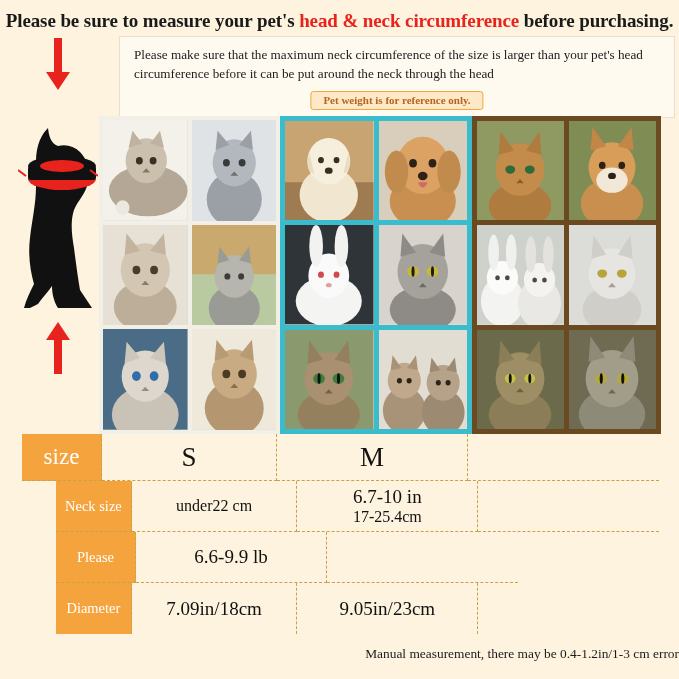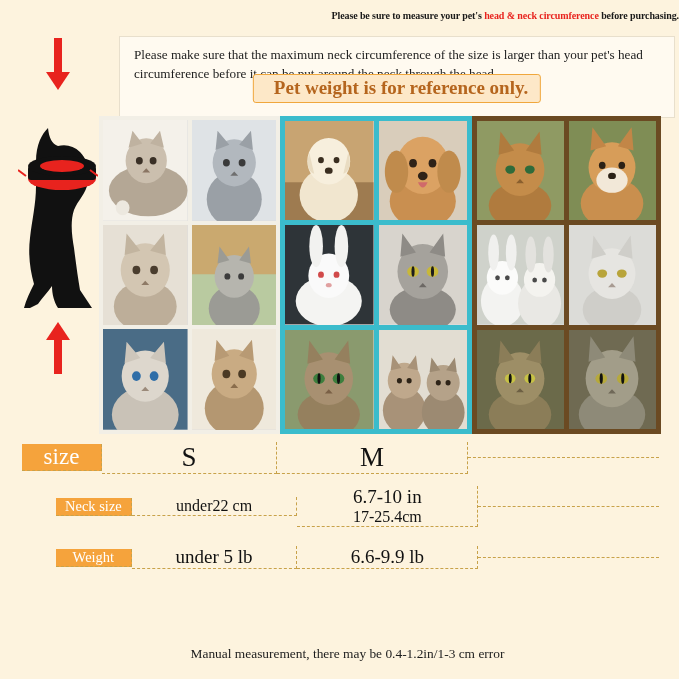--- a/index.html
+++ b/index.html
@@ -13,22 +13,22 @@
   .page {
     position: relative;
     width: 679px; height: 679px;
     background: #fdf3de;
   }
 
   
   .header {
     position: absolute;
     top: 10px; left: 0; right: 0;
-    text-align: right;
-    font-size: 10px;
+    text-align: center;
+    font-size: 19px;
     font-weight: bold;
     color: #1a1a1a;
     letter-spacing: -0.1px;
   }
   .header .hl { color: #e8231e; }
 
   
   .notebox {
     position: absolute;
     left: 103px; top: 36px;
@@ -41,28 +41,28 @@
     padding: 8px 14px 0 14px;
     font-size: 13.2px;
     line-height: 1.45;
     color: #1c1c1c;
     text-align: left;
   }
   .pill {
     position: absolute;
     left: 50%;
     transform: translateX(-50%);
-    bottom: 14px;
+    bottom: 7px;
     background: #fde8c8;
     border: 1px solid #f0a73c;
     border-radius: 3px;
     color: #b5651d;
     font-weight: bold;
-    font-size: 19px;
-    padding: 2px 12px 3px 20px;
+    font-size: 11px;
+    padding: 2px 12px 3px 12px;
     white-space: nowrap;
   }
 
   
   .photos {
     position: absolute;
     left: 99px; top: 116px;
     width: 562px; height: 318px;
     display: flex;
     gap: 0px;
@@ -82,21 +82,20 @@
 
   
   .table {
     position: absolute;
     left: 22px; top: 434px;
     width: 637px; height: 204px;
   }
   .trow {
     display: flex;
     width: 100%;
-    align-items: center;
   }
   .tcell {
     display: flex;
     align-items: center;
     justify-content: center;
     text-align: center;
     border-right: 1px dashed #c8a24a;
     border-bottom: 1px dashed #c8a24a;
   }
   .col1 { width: 80px; background: #f5a33c; color: #ffffff; font-weight: normal; }
@@ -111,21 +110,21 @@
   .size-val { font-size: 27px; color: #111; }
   .rowlabel { font-size: 14.5px; }
   .big { font-size: 19px; color: #111; }
   .small { font-size: 16px; color: #111; }
   .stack { line-height: 1.15; }
 
   .footer {
     position: absolute;
     left: 0; right: 0;
     top: 646px;
-    text-align: center;
+    text-align: right;
     font-size: 13.4px;
     color: #1c1c1c;
     padding-left: 16px;
   }
 
   
   .leftart {
     position: absolute;
     left: 18px; top: 36px;
     width: 80px; height: 380px;
@@ -437,22 +436,27 @@
       <div class="tcell col3">
         <div class="stack">
           <div class="big">6.7-10  in</div>
           <div class="small">17-25.4cm</div>
         </div>
       </div>
       <div class="tcell col4"></div>
     </div>
 
     <div class="trow row-body">
-      <div class="tcell col1 rowlabel">Weight</div>
-      <div class="tcell col2 big">under  5  lb</div>
+      <div class="tcell col1 rowlabel">Please</div>
       <div class="tcell col3 big">6.6-9.9 lb</div>
       <div class="tcell col4"></div>
     </div>
 
+    <div class="trow row-body last">
+      <div class="tcell col1 rowlabel">Diameter</div>
+      <div class="tcell col2 big">7.09in/18cm</div>
+      <div class="tcell col3 big">9.05in/23cm</div>
+      <div class="tcell col4"></div>
+    </div>
   </div>
 
   <div class="footer">Manual measurement, there may be 0.4-1.2in/1-3 cm error</div>
 </div>
 
 </body></html>

